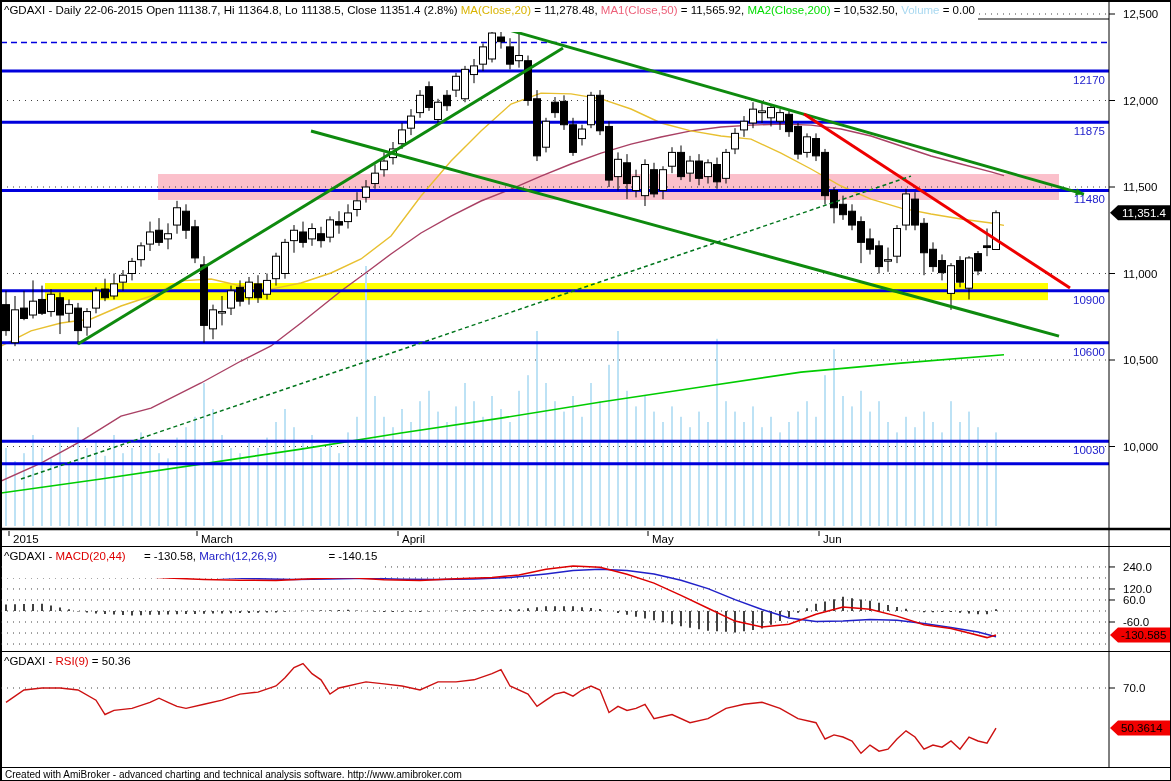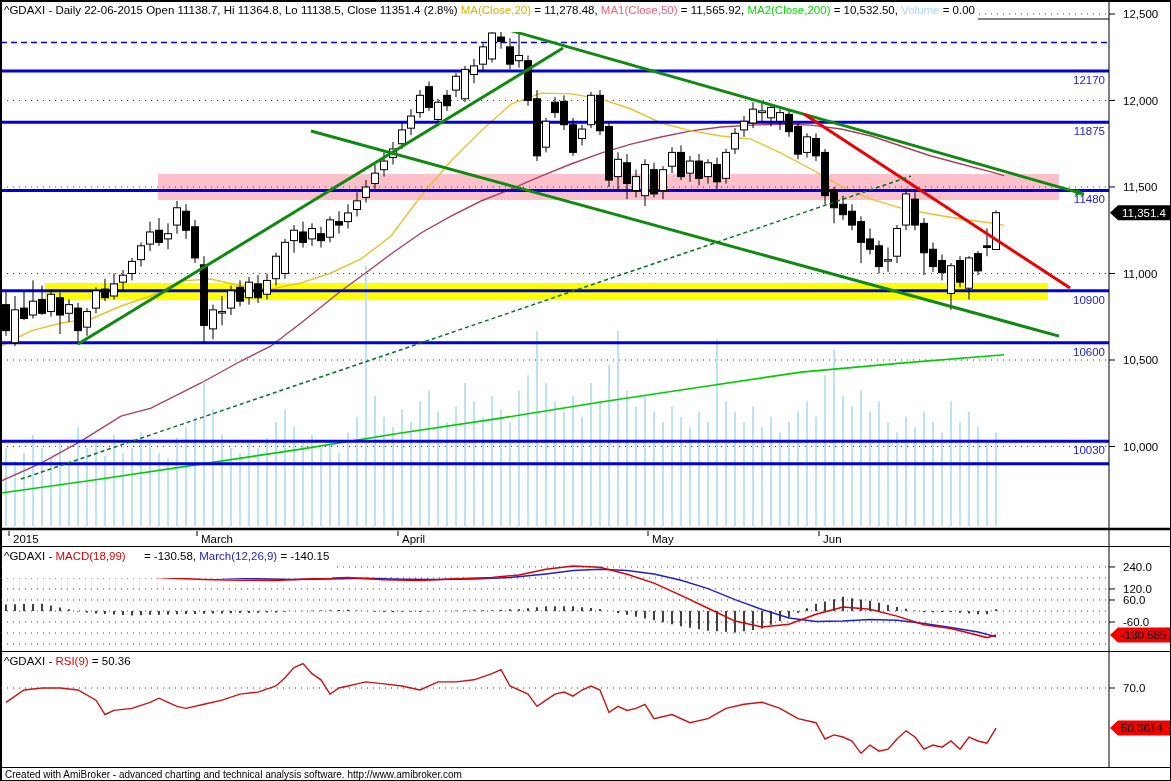--- a/index.html
+++ b/index.html
@@ -553,16 +553,16 @@
       <polygon points="1109,633.9623475 1117,626.4623475 1170,626.4623475 1170,641.4623475 1117,641.4623475" fill="#F20000"></polygon>
       <text x="1120" y="637.9623475" font-size="11.5px" fill="#000000">-130.585</text>
       <line x1="0" y1="687" x2="1108" y2="687" stroke="#404040" stroke-width="1" stroke-dasharray="1 5"></line>
       <line x1="1108" y1="687" x2="1114" y2="687" stroke="#000" stroke-width="1"></line>
       <text x="1122" y="691" font-size="11.5px" fill="#000">70.0</text>
       <path d="M5.0 701.3 L23.0 689.0 L41.0 687.0 L59.0 687.0 L77.0 689.0 L95.0 699.2 L104.0 713.5 L113.0 709.4 L131.0 707.4 L149.0 701.3 L158.0 697.2 L167.0 701.3 L176.0 705.4 L185.0 707.4 L203.0 703.3 L221.0 699.2 L239.0 693.1 L257.0 691.1 L275.0 685.0 L284.0 676.8 L293.0 666.6 L302.0 662.5 L311.0 672.7 L320.0 678.8 L329.0 693.1 L338.0 687.0 L347.0 685.0 L356.0 682.9 L365.0 680.9 L383.0 682.9 L401.0 685.0 L419.0 689.0 L437.0 680.9 L455.0 680.9 L473.0 678.8 L491.0 672.7 L500.0 668.6 L509.0 685.0 L527.0 693.1 L536.0 705.4 L545.0 699.2 L554.0 693.1 L563.0 691.1 L572.0 695.2 L581.0 689.0 L590.0 685.0 L599.0 689.0 L608.0 711.5 L617.0 705.4 L626.0 709.4 L635.0 707.4 L644.0 703.3 L653.0 717.6 L671.0 713.5 L689.0 721.7 L707.0 717.6 L725.0 707.4 L743.0 703.3 L761.0 701.3 L779.0 707.4 L797.0 717.6 L815.0 721.7 L824.0 738.0 L833.0 733.9 L842.0 736.0 L851.0 740.0 L860.0 752.3 L869.0 744.1 L878.0 750.2 L887.0 748.2 L896.0 738.0 L905.0 729.8 L914.0 736.0 L923.0 748.2 L932.0 744.1 L941.0 746.2 L950.0 740.0 L959.0 748.2 L968.0 736.0 L977.0 740.0 L986.0 742.1 L995.0 727.1" fill="none" stroke="#CC1111" stroke-width="1.4"></path>
       <polygon points="1109,727.062744 1117,719.562744 1170,719.562744 1170,734.562744 1117,734.562744" fill="#F20000"></polygon>
       <text x="1120" y="731.062744" font-size="11.5px" fill="#000000">50.3614</text>
     </svg>
   <div id="main-title" class="title-bar"><span style="color: rgb(0, 0, 0);">^GDAXI - Daily 22-06-2015 Open 11138.7, Hi 11364.8, Lo 11138.5, Close 11351.4 (2.8%) </span><span style="color: rgb(217, 179, 0);">MA(Close,20)</span><span style="color: rgb(0, 0, 0);"> = 11,278.48, </span><span style="color: rgb(237, 95, 121);">MA1(Close,50)</span><span style="color: rgb(0, 0, 0);"> = 11,565.92, </span><span style="color: rgb(0, 221, 0);">MA2(Close,200)</span><span style="color: rgb(0, 0, 0);"> = 10,532.50, </span><span style="color: rgb(168, 216, 240);">Volume</span><span style="color: rgb(0, 0, 0);"> = 0.00</span></div>
-  <div id="macd-title" class="title-bar"><span style="color: rgb(0, 0, 0);">^GDAXI - </span><span style="color: rgb(221, 0, 0);">MACD(18,99)</span><span style="color: rgb(0, 0, 0); margin-left: 15px;"> = -130.58, </span><span style="color: rgb(32, 32, 200);">March(12,26,9)</span><span style="color: rgb(0, 0, 0);"> = -140.15</span></div>
+  <div id="macd-title" class="title-bar"><span style="color: rgb(0, 0, 0);">^GDAXI - </span><span style="color: rgb(221, 0, 0);">MACD(20,44)</span><span style="color: rgb(0, 0, 0); margin-left: 15px;"> = -130.58, </span><span style="color: rgb(32, 32, 200);">March(12,26,9)</span><span style="color: rgb(0, 0, 0); margin-left: 48px;"> = -140.15</span></div>
   <div id="rsi-title" class="title-bar"><span style="color: rgb(0, 0, 0);">^GDAXI - </span><span style="color: rgb(221, 0, 0);">RSI(9)</span><span style="color: rgb(0, 0, 0);"> = 50.36</span></div>
   <div id="footer-text">Created with AmiBroker - advanced charting and technical analysis software. http://www.amibroker.com</div>
 </div>
 
 </body></html>

